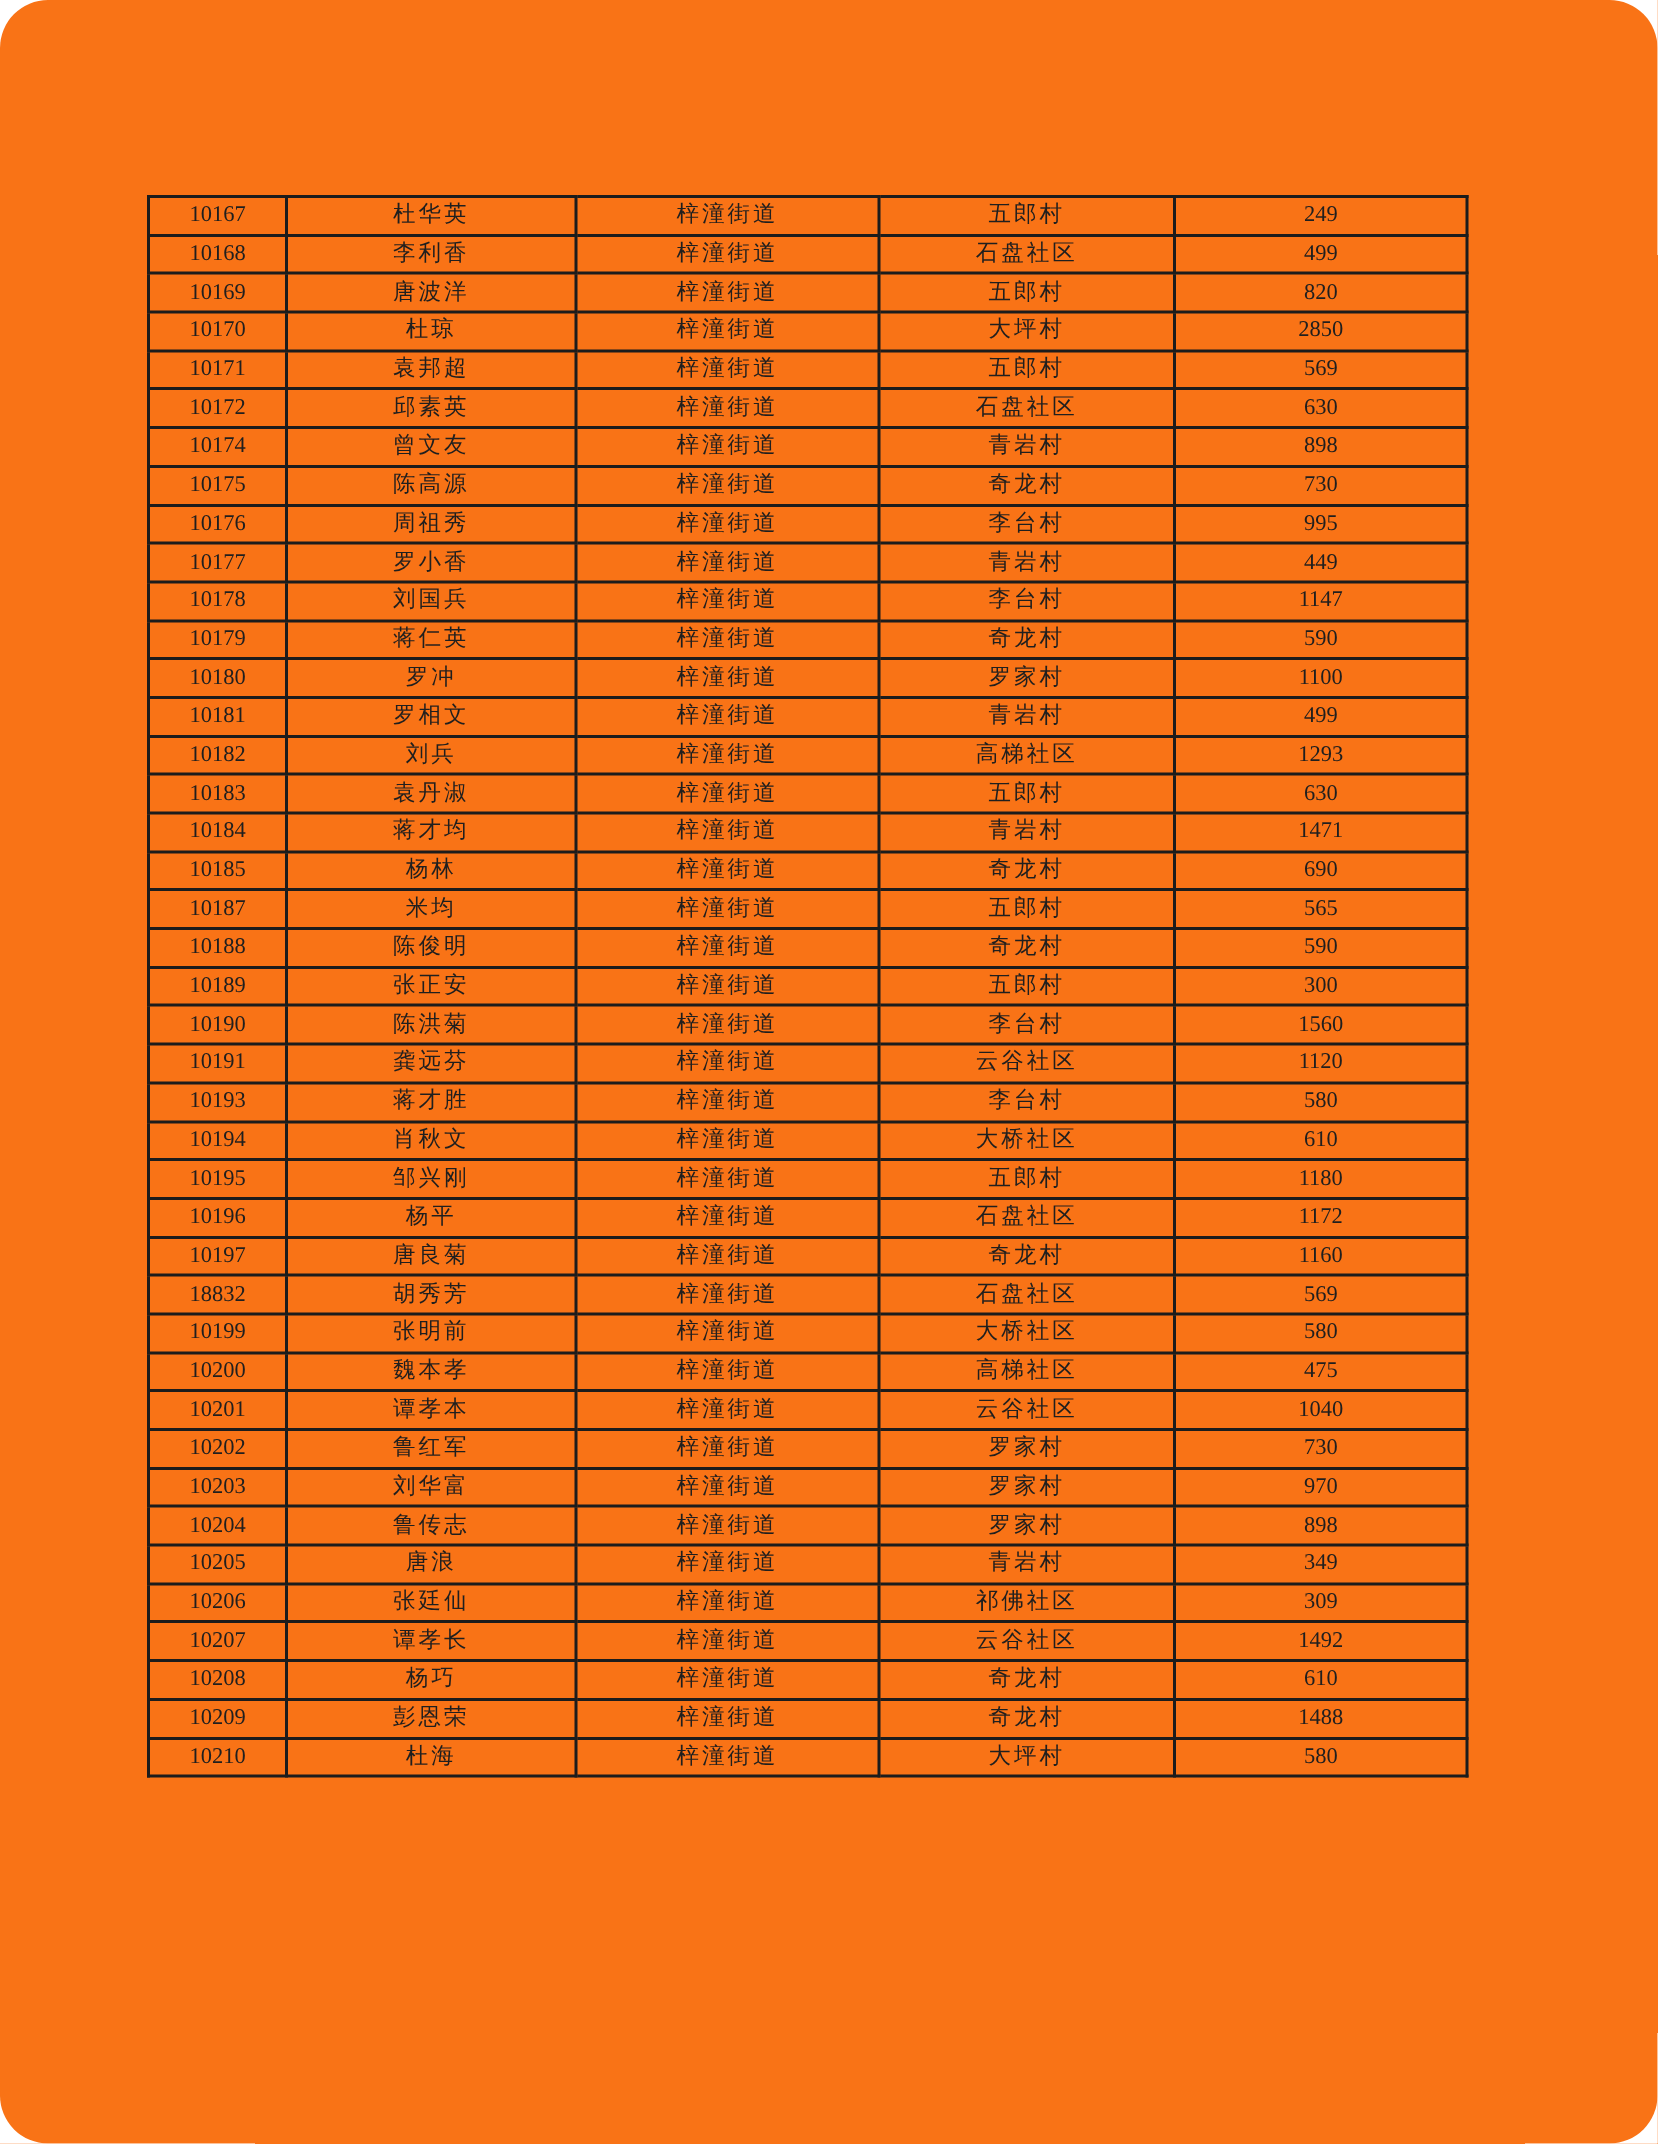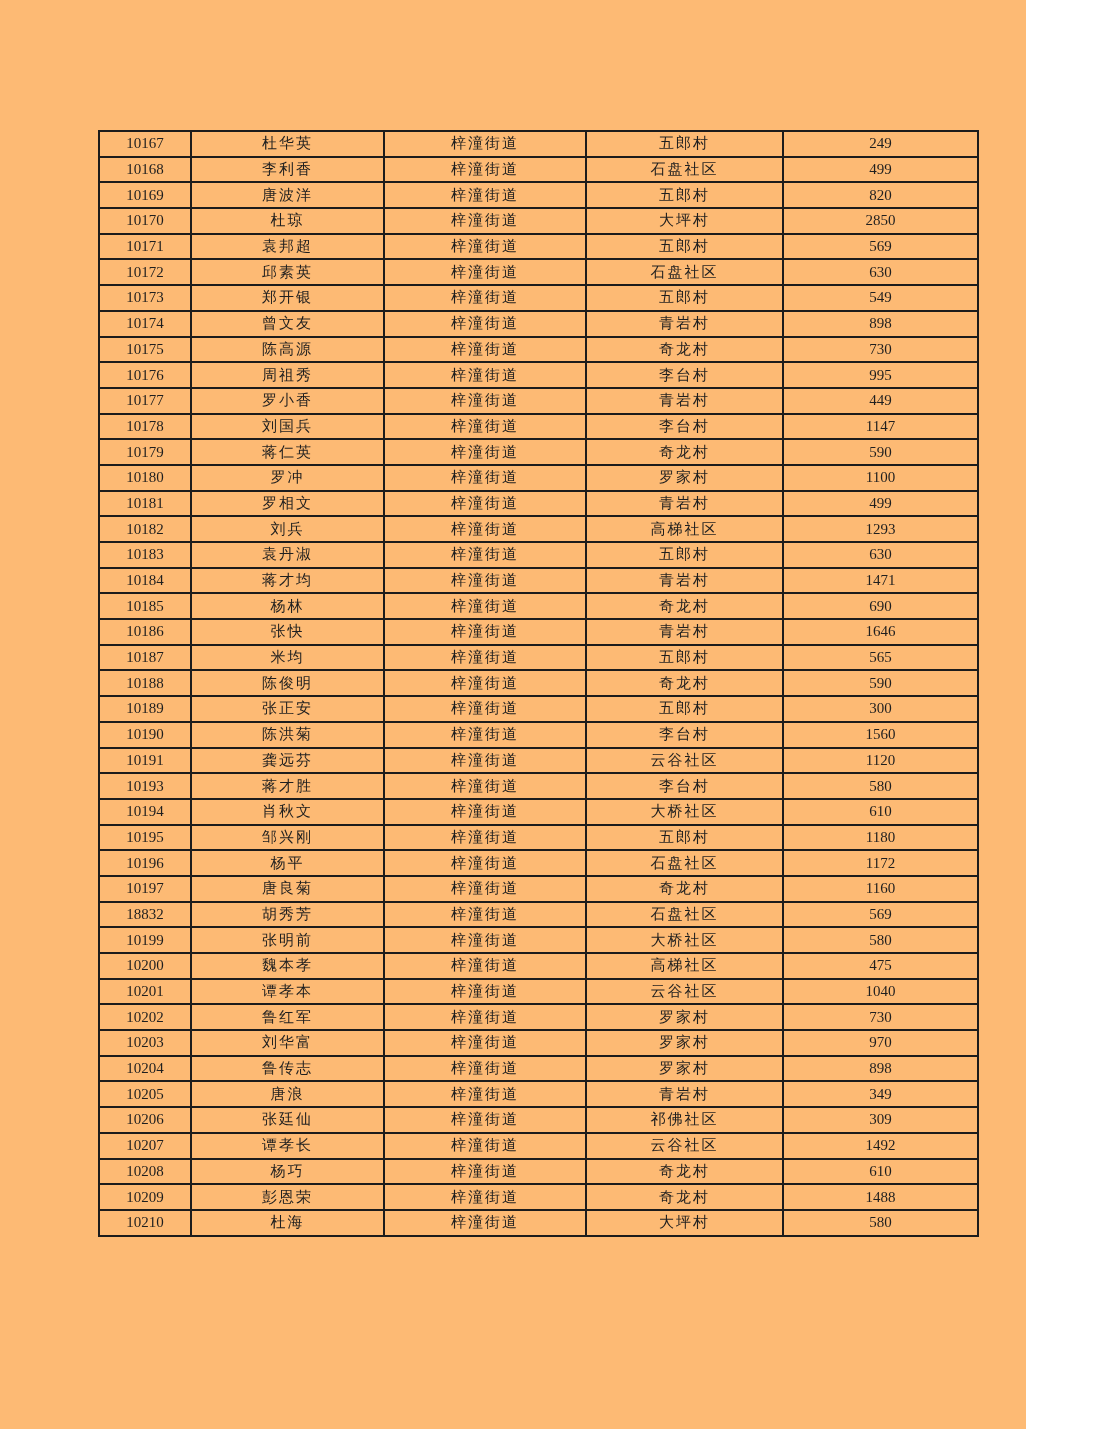--- a/index.html
+++ b/index.html
@@ -7,24 +7,25 @@
     padding: 0;
     background: #ffffff;
   }
   body {
     width: 1105px;
     height: 1429px;
     font-family: "Liberation Serif", "DejaVu Serif", serif;
   }
   .sheet {
     position: relative;
-    width: 1026px;
+    width: 1105px;
     height: 1429px;
-    background: #fdba74;
+    background: #f97316;
     overflow: hidden;
+    border-radius: 32px;
   }
   table.records {
     position: absolute;
     left: 98px;
     top: 130px;
     width: 879px;
     border-collapse: collapse;
     table-layout: fixed;
   }
   table.records td {
@@ -97,27 +98,20 @@
           <td class="cell-amount">569</td>
         </tr>
         <tr>
           <td class="cell-id">10172</td>
           <td class="cell-name">邱素英</td>
           <td class="cell-street">梓潼街道</td>
           <td class="cell-village">石盘社区</td>
           <td class="cell-amount">630</td>
         </tr>
         <tr>
-          <td class="cell-id">10173</td>
-          <td class="cell-name">郑开银</td>
-          <td class="cell-street">梓潼街道</td>
-          <td class="cell-village">五郎村</td>
-          <td class="cell-amount">549</td>
-        </tr>
-        <tr>
           <td class="cell-id">10174</td>
           <td class="cell-name">曾文友</td>
           <td class="cell-street">梓潼街道</td>
           <td class="cell-village">青岩村</td>
           <td class="cell-amount">898</td>
         </tr>
         <tr>
           <td class="cell-id">10175</td>
           <td class="cell-name">陈高源</td>
           <td class="cell-street">梓潼街道</td>
@@ -186,27 +180,20 @@
           <td class="cell-street">梓潼街道</td>
           <td class="cell-village">青岩村</td>
           <td class="cell-amount">1471</td>
         </tr>
         <tr>
           <td class="cell-id">10185</td>
           <td class="cell-name">杨林</td>
           <td class="cell-street">梓潼街道</td>
           <td class="cell-village">奇龙村</td>
           <td class="cell-amount">690</td>
-        </tr>
-        <tr>
-          <td class="cell-id">10186</td>
-          <td class="cell-name">张快</td>
-          <td class="cell-street">梓潼街道</td>
-          <td class="cell-village">青岩村</td>
-          <td class="cell-amount">1646</td>
         </tr>
         <tr>
           <td class="cell-id">10187</td>
           <td class="cell-name">米均</td>
           <td class="cell-street">梓潼街道</td>
           <td class="cell-village">五郎村</td>
           <td class="cell-amount">565</td>
         </tr>
         <tr>
           <td class="cell-id">10188</td>

